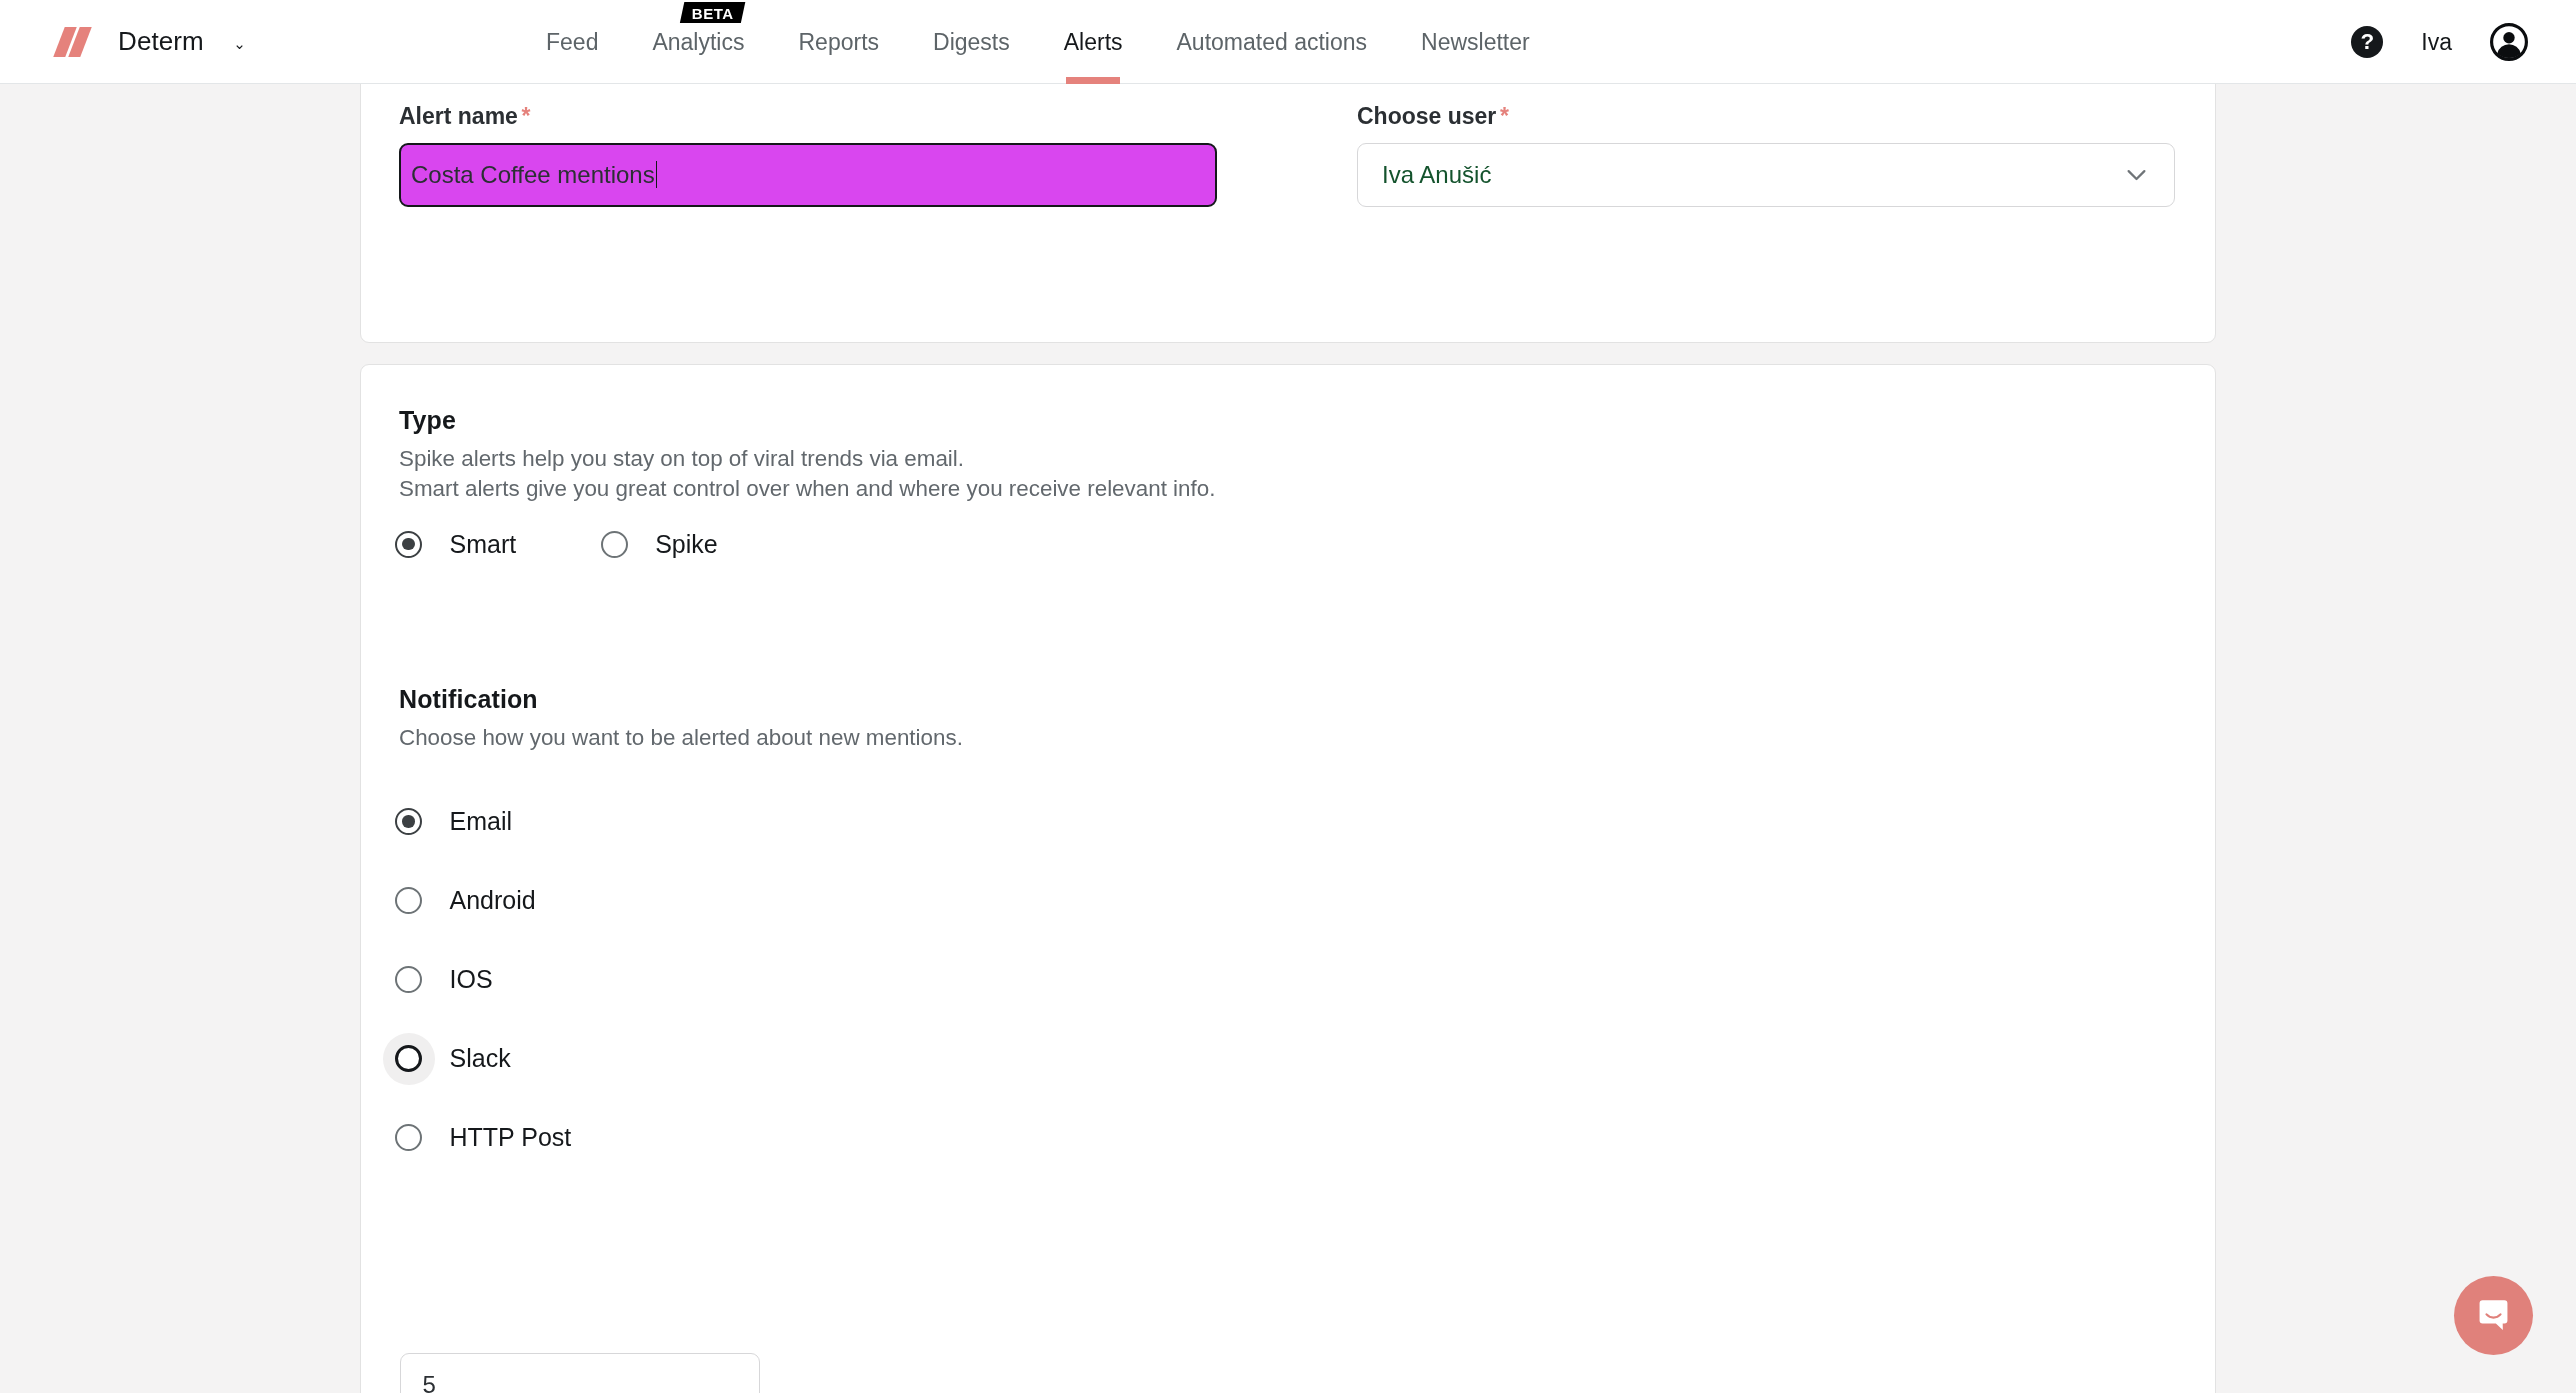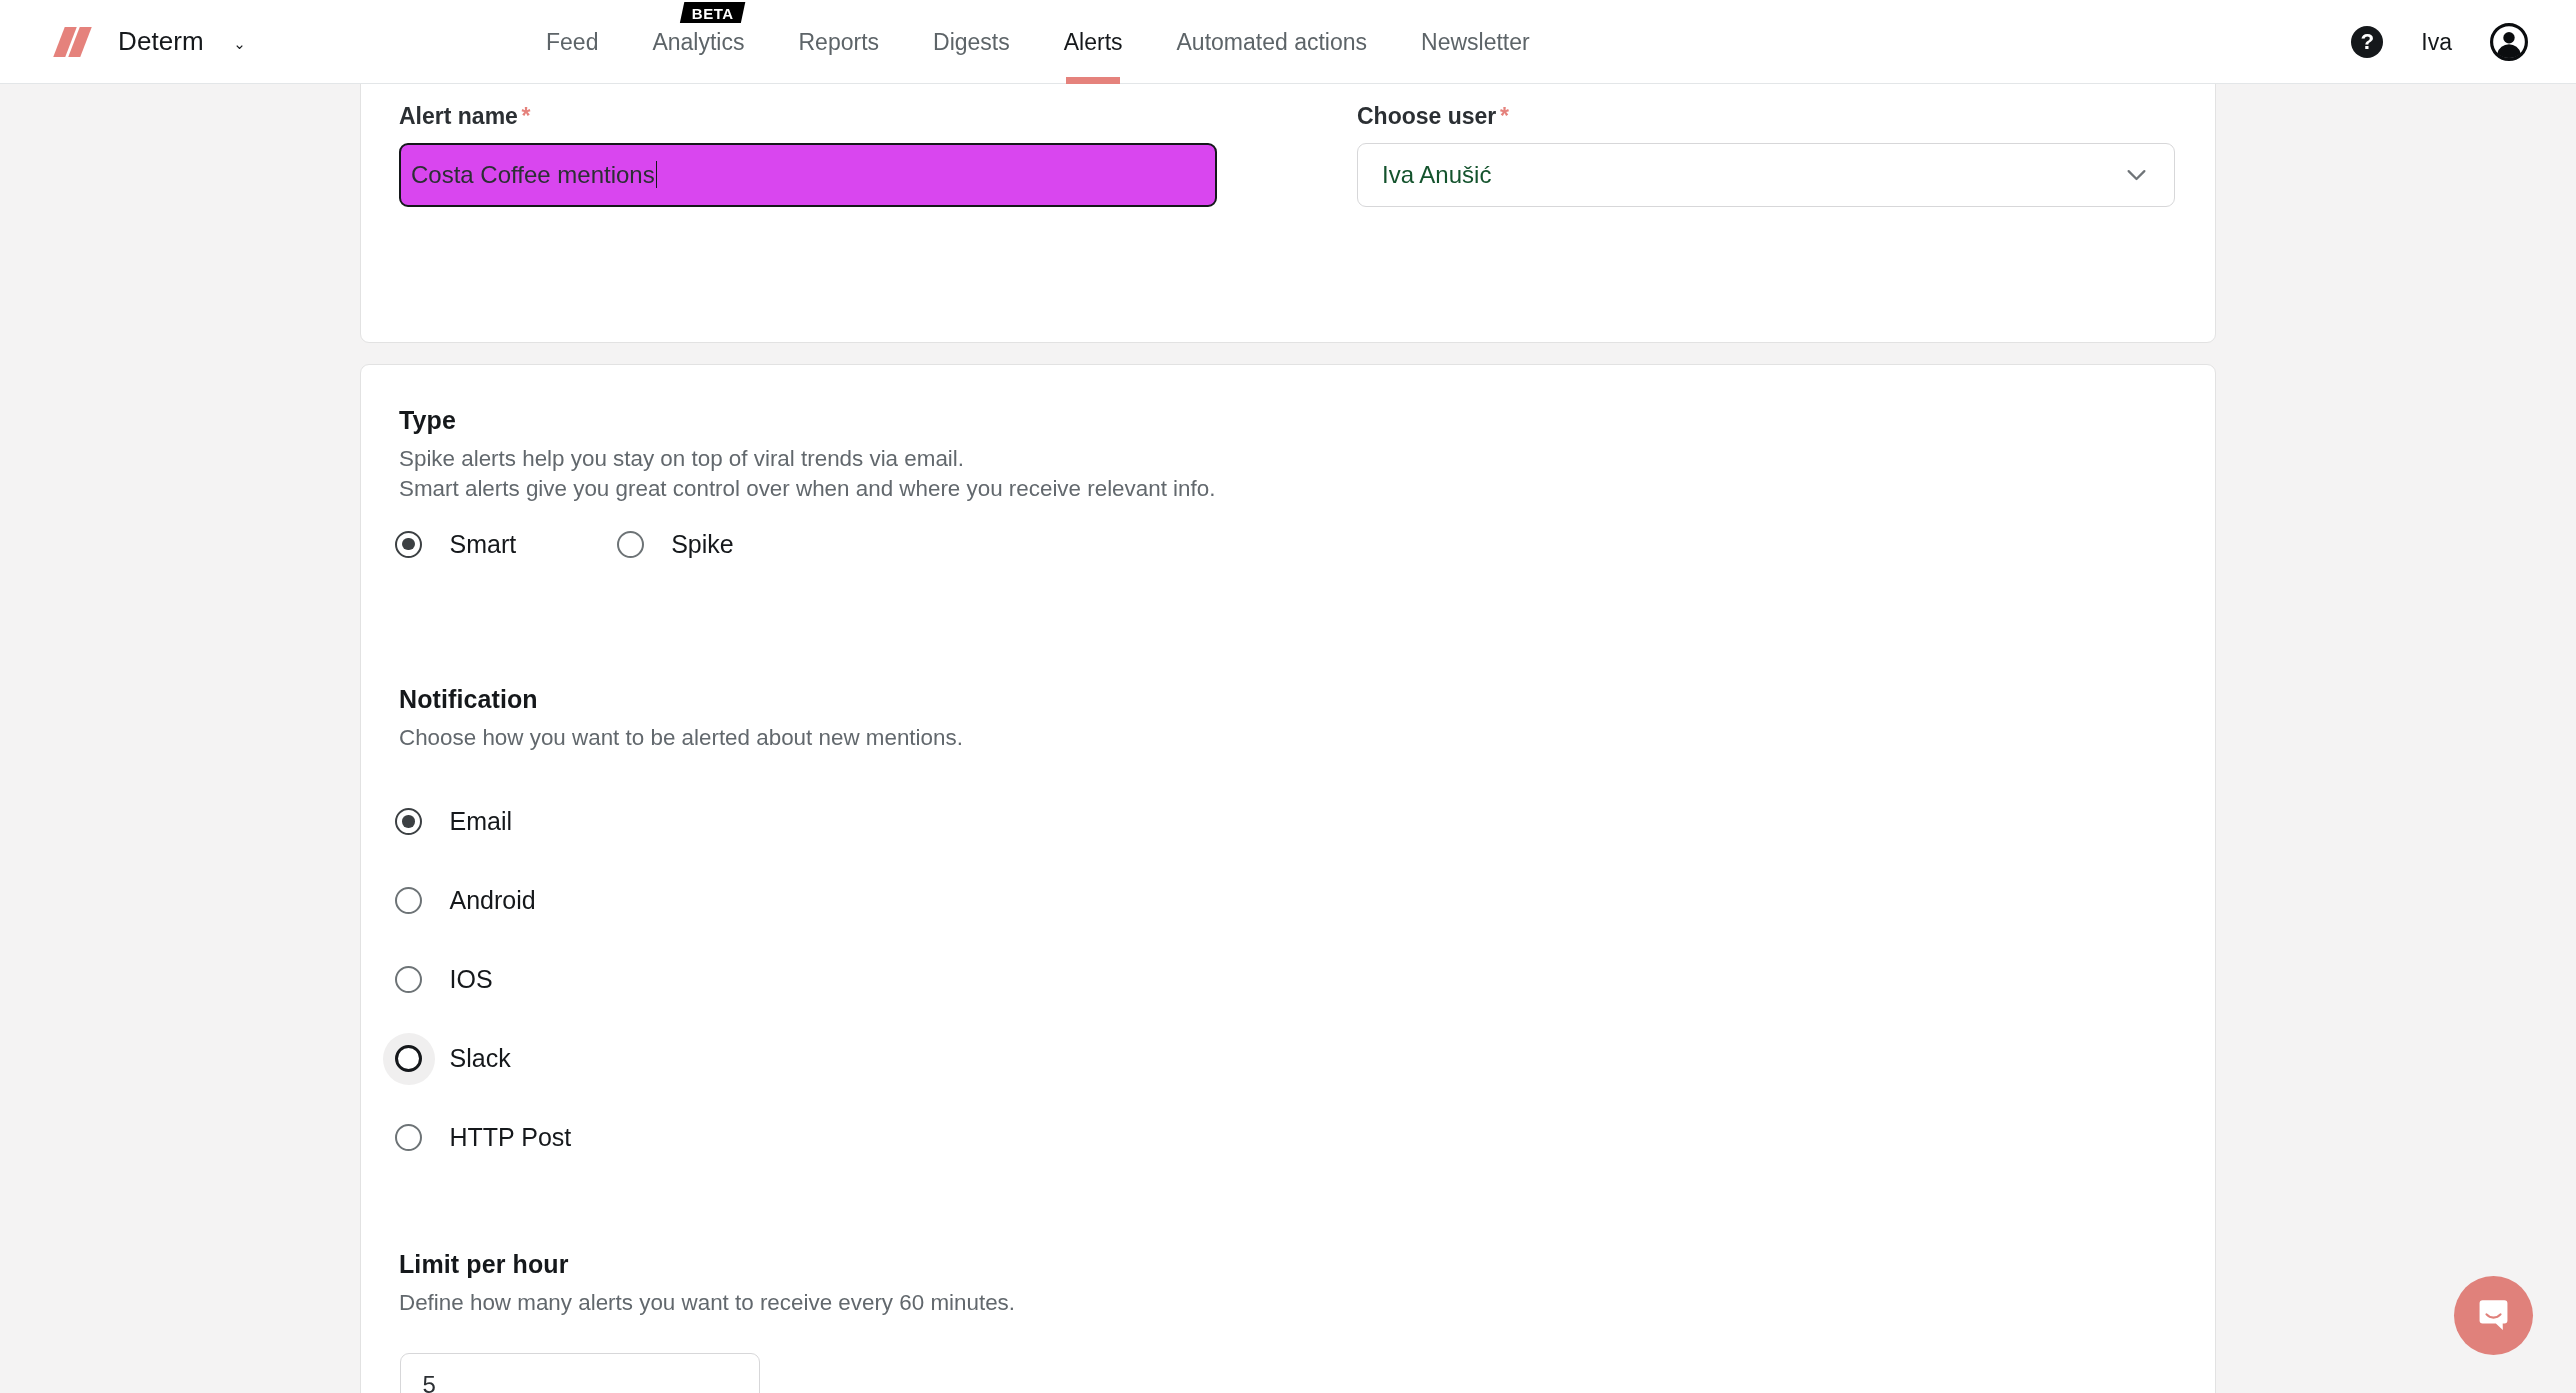--- a/index.html
+++ b/index.html
@@ -214,21 +214,21 @@
     color: #15181b;
     letter-spacing: 0.1px;
   }
   .section-desc {
     font-size: 22.4px;
     color: #62686d;
     line-height: 1.36;
     margin-top: 9px;
   }
 
-  .radio-row { display: flex; align-items: center; gap: 16px; }
+  .radio-row { display: flex; align-items: center; gap: 0; }
 
   .radio-opt {
     display: flex;
     align-items: center;
     gap: 0;
     cursor: pointer;
     position: relative;
   }
   .radio-hit {
     width: 52px; height: 52px;
@@ -435,24 +435,20 @@
         <span class="radio-label">Slack</span>
       </div>
       <div class="radio-opt" style="height:79px;">
         <span class="radio-hit">
           <span class="radio-ring"></span>
         </span>
         <span class="radio-label">HTTP Post</span>
       </div>
     </div>
 
-    <div style="position:absolute; left:38px; top:885px;">
-      <div class="section-title">Limit per hour</div>
-      <div class="section-desc">Define how many alerts you want to receive every 60 minutes.</div>
-    </div>
 
     <div class="num-input" style="position:absolute; left:39px; top:988px;">
       <span>5</span>
     </div>
 
   </div>
 
   <div class="intercom">
     <svg viewBox="0 0 28 28" aria-hidden="true">
       <path d="M4 5.2a2.2 2.2 0 0 1 2.2-2.2h15.6A2.2 2.2 0 0 1 24 5.2v12.4a2.2 2.2 0 0 1-2.2 2.2h-1.2l.1 4.6-5-4.6H6.2A2.2 2.2 0 0 1 4 17.6z" fill="#ffffff"></path>

